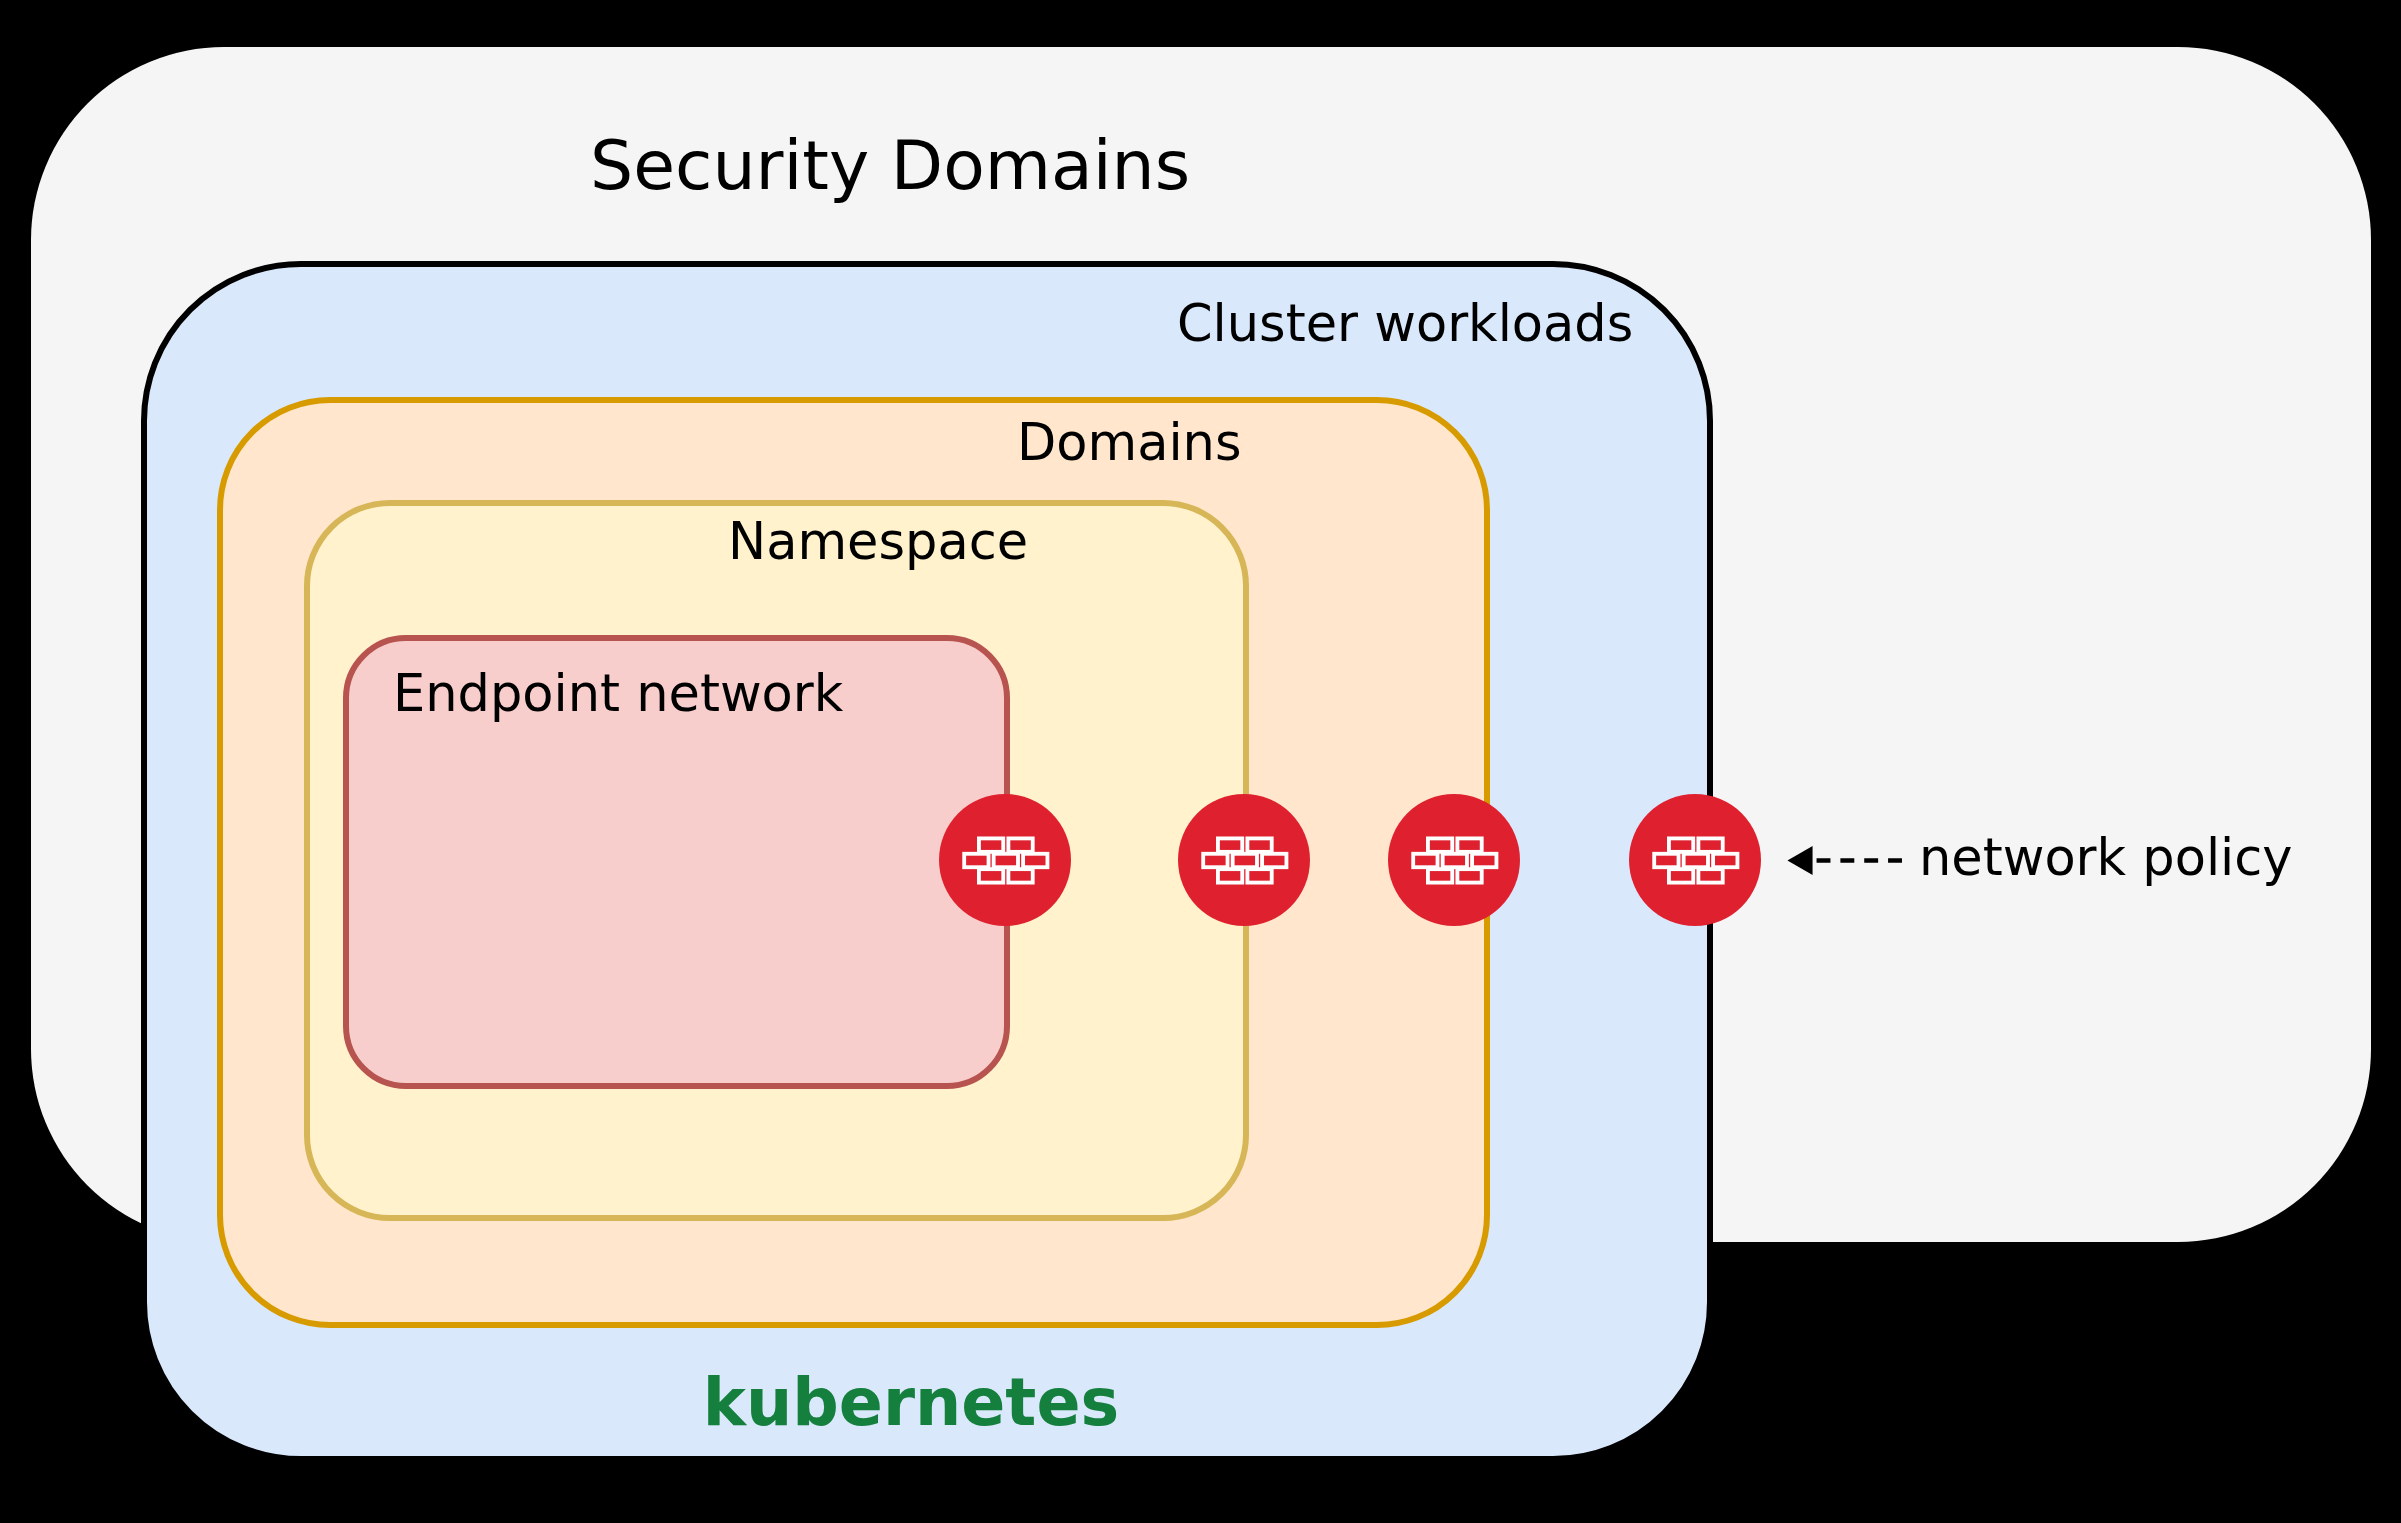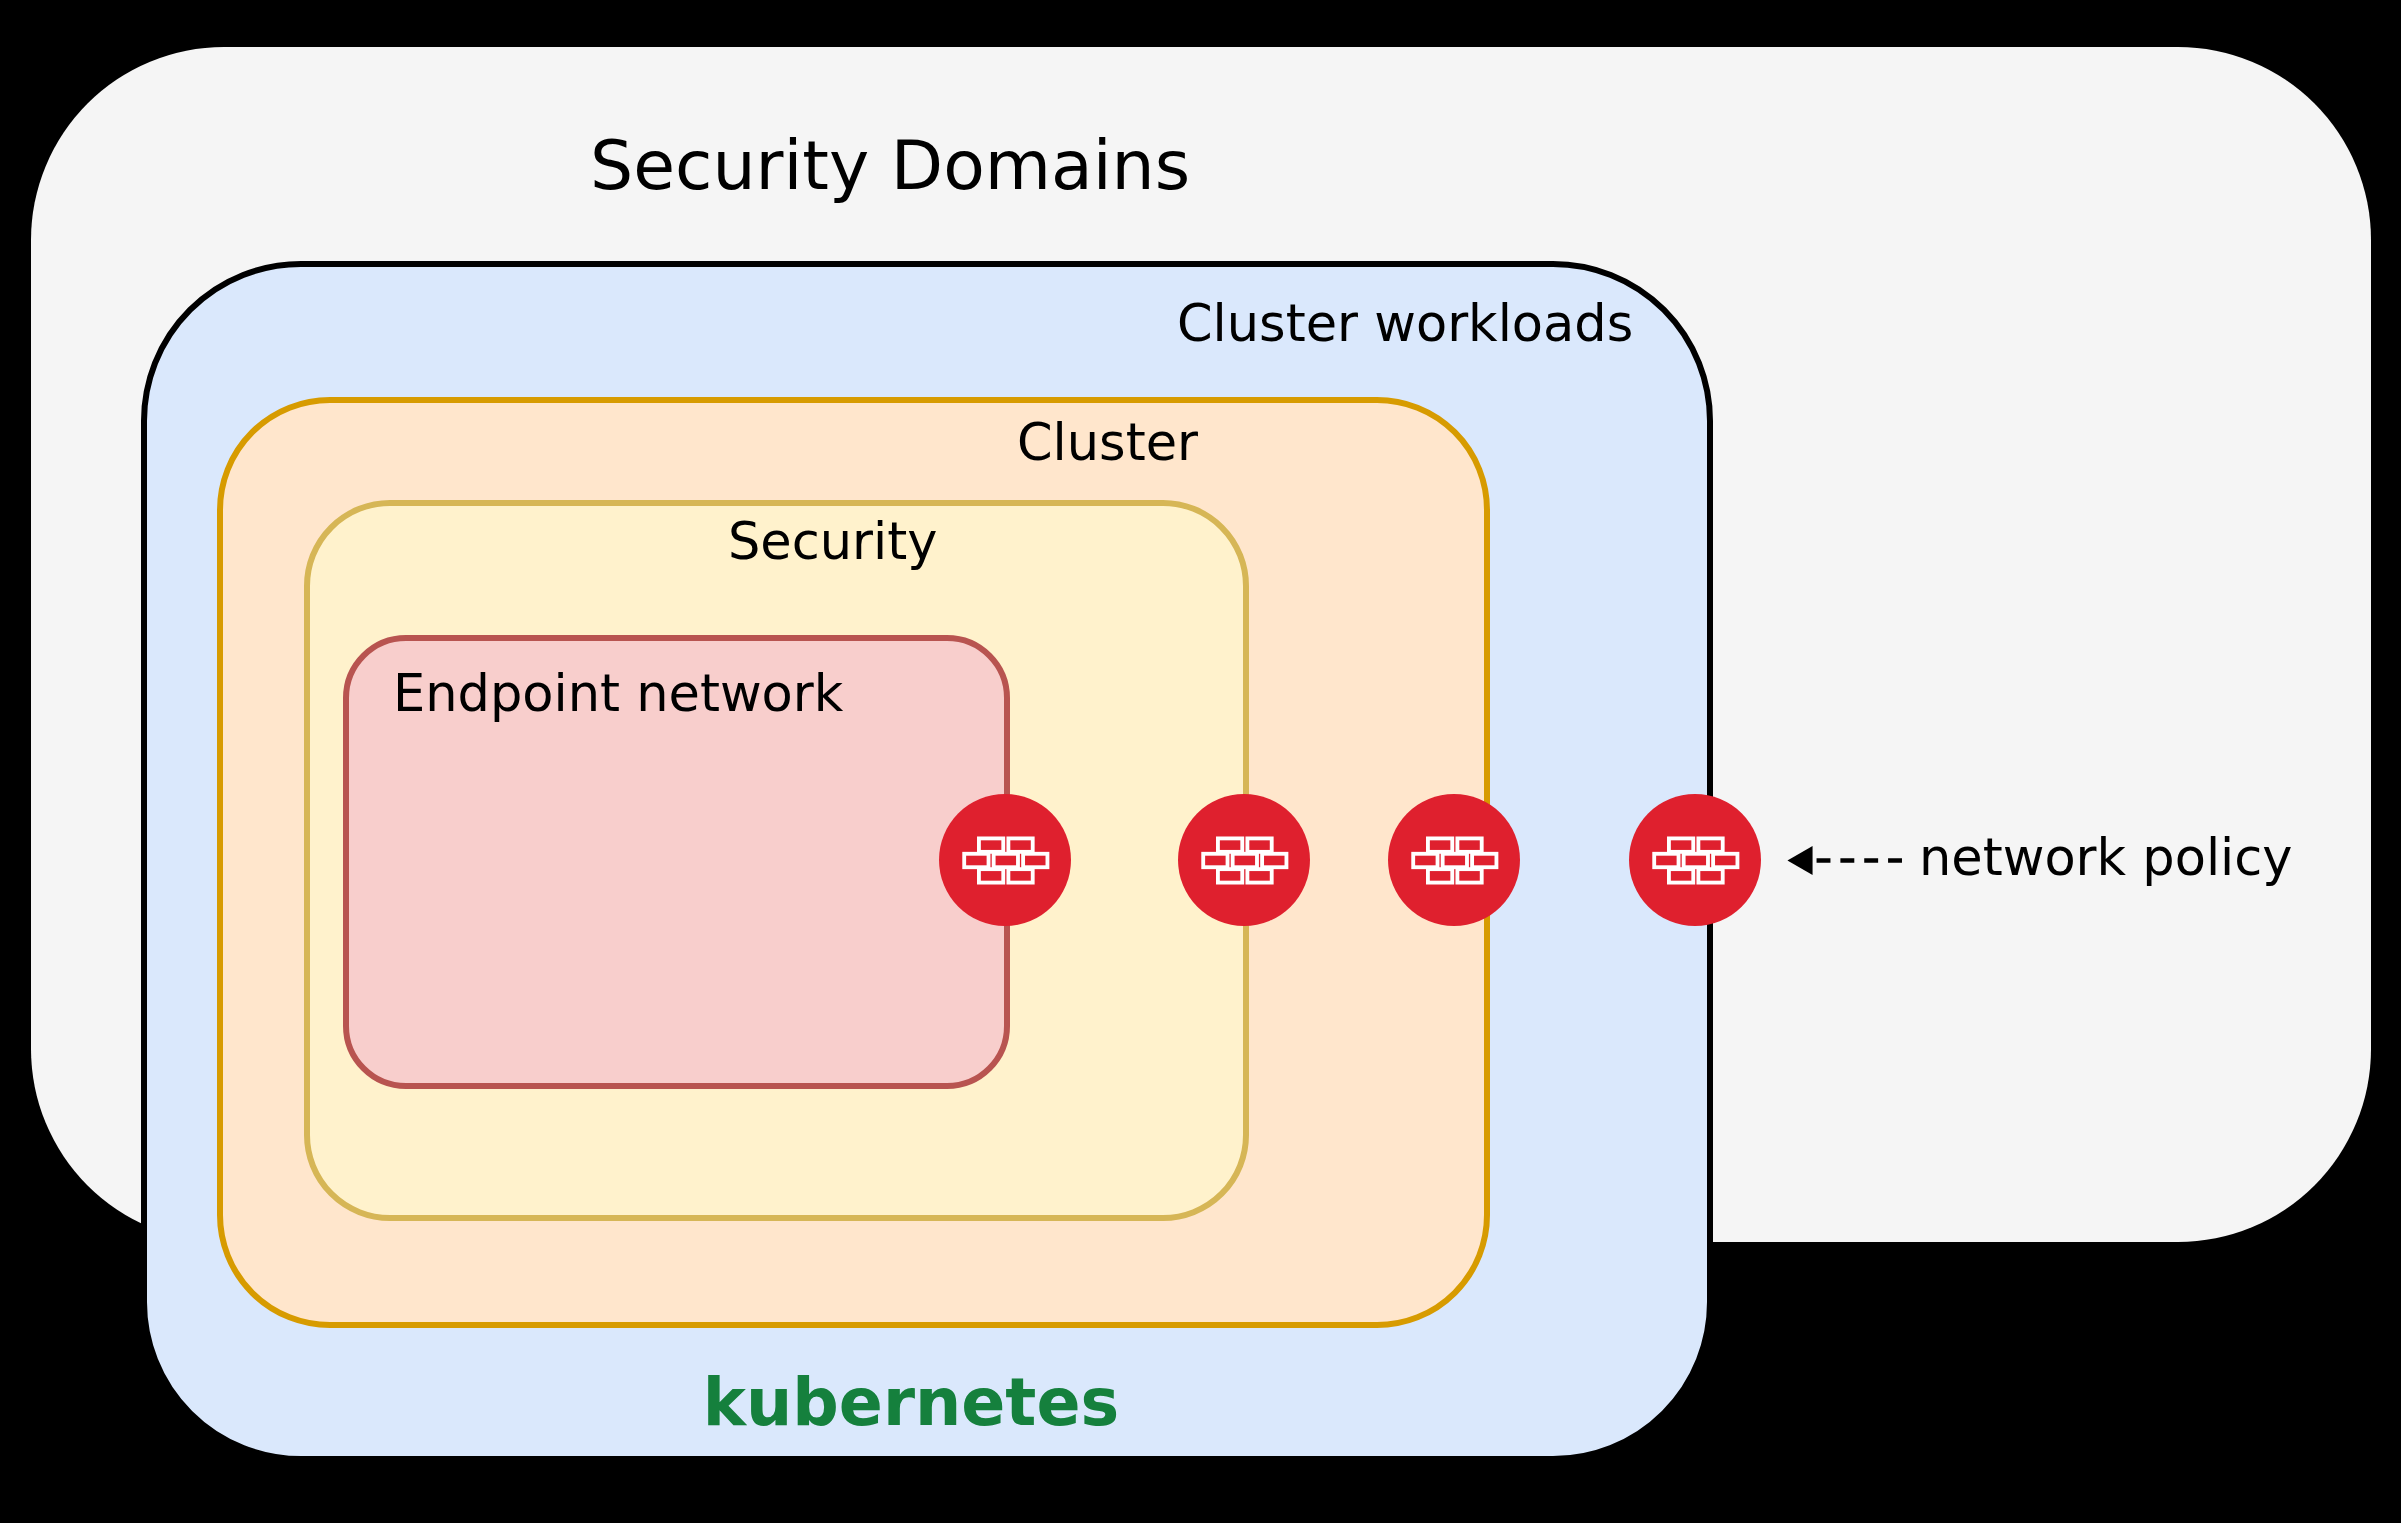--- a/index.html
+++ b/index.html
@@ -103,22 +103,22 @@
   <div class="outer-frame">
 
     <span class="title-label">Security Domains</span>
 
     <div class="box box-cluster"></div>
     <div class="box box-tenant"></div>
     <div class="box box-namespace"></div>
     <div class="box box-endpoint"></div>
 
     <span class="diagram-label label-cluster">Cluster workloads</span>
-    <span class="diagram-label label-tenant">Cluster</span>
-    <span class="diagram-label label-namespace">Security</span>
+    <span class="diagram-label label-tenant">Domains</span>
+    <span class="diagram-label label-namespace">Namespace</span>
     <span class="diagram-label label-endpoint">Endpoint network</span>
 
     <span class="kubernetes-label">kubernetes</span>
 
     <div class="firewall-badge fw-1">
         <svg width="89" height="51" viewBox="0 0 139 77">
           <g fill="none" stroke="#FFFFFF" stroke-width="6">
             <rect x="28" y="4" width="38" height="21"></rect>
             <rect x="74" y="4" width="38" height="21"></rect>
             <rect x="5" y="28" width="38" height="21"></rect>

